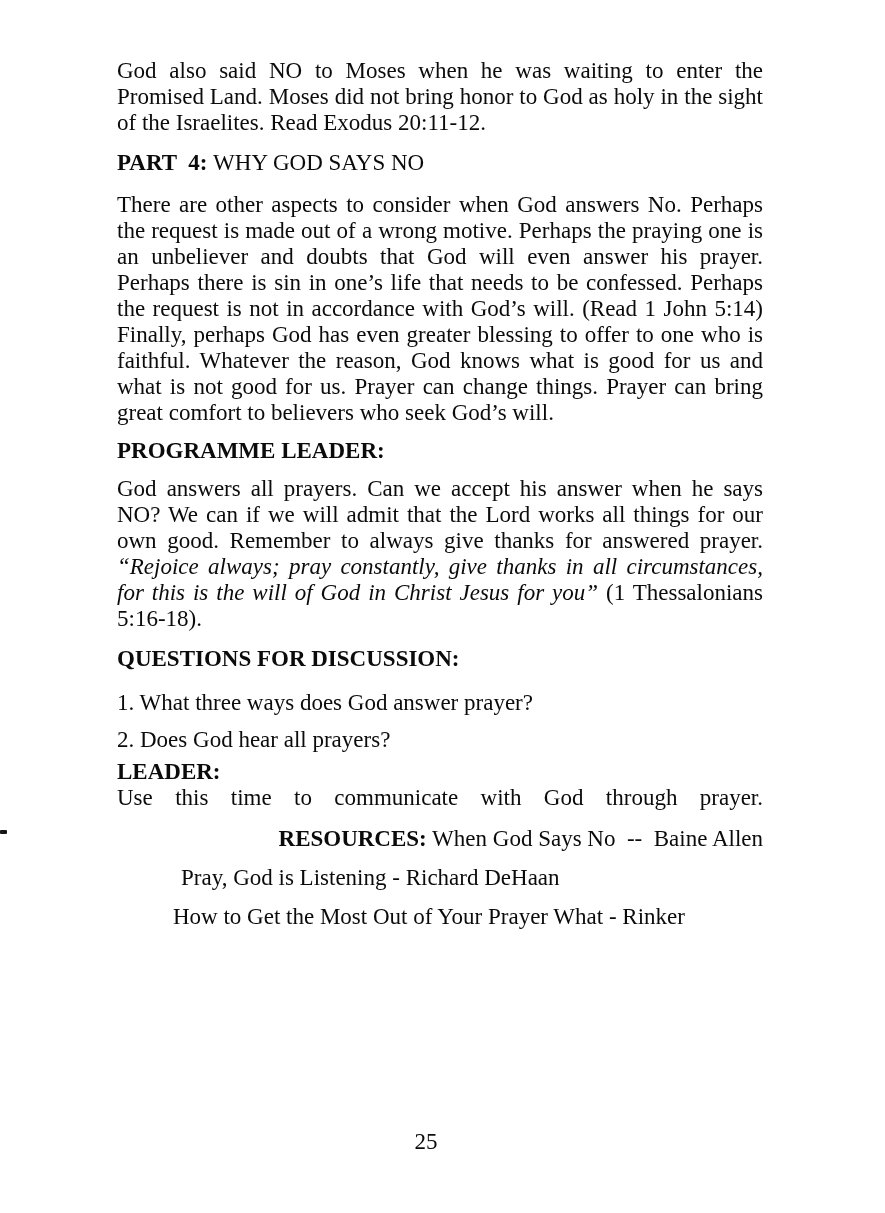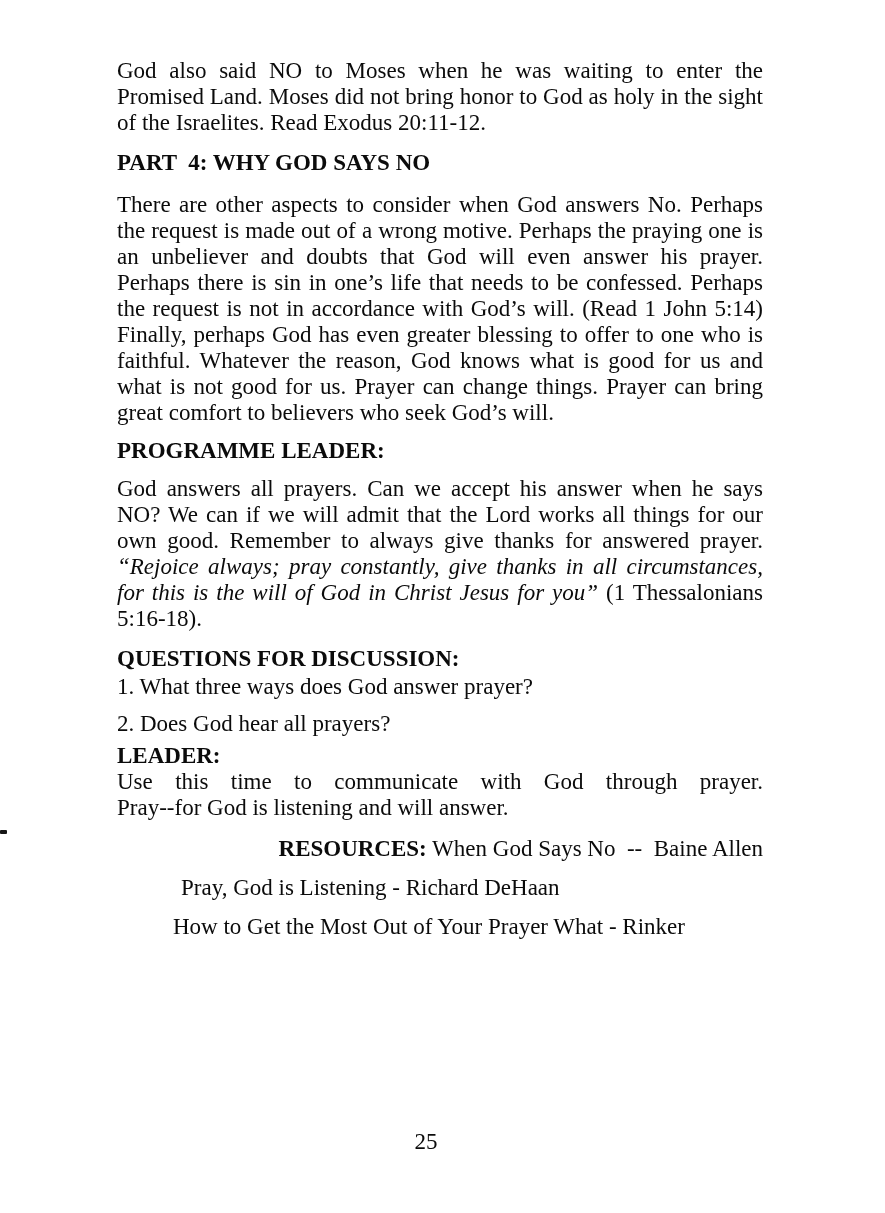--- a/index.html
+++ b/index.html
@@ -27,21 +27,21 @@
   .italic { font-style: italic; }
   .prewrap { white-space: pre-wrap; margin-top: 14px; }
   .jlast { text-align: justify; text-align-last: justify; }
 
   .part4-heading   { margin-top: 14px; }
   .part4-body      { margin-top: 16px; }
   .programme-head  { margin-top: 12px; }
   .programme-body  { margin-top: 12px; }
   .questions-head  { margin-top: 14px; }
   .q               { margin-top: 11px; }
-  .q-first         { margin-top: 2px; }
+  .q-first         { margin-top: 18px; }
   .prayer-head     { margin-top: 6px; }
   .resources-line  { margin-top: 15px; text-align: right; }
   .resource-indent-1 { margin-top: 13px; padding-left: 64px; }
   .resource-indent-2 { margin-top: 13px; padding-left: 56px; }
 
   .page-number {
     position: absolute;
     top: 1129px;
     left: 0;
     width: 852px;
@@ -60,36 +60,35 @@
   }
 </style>
 </head>
 <body>
 
 <div class="page">
   <main class="content">
 
     <p class="para">God also said NO to Moses when he was waiting to enter the Promised Land. Moses did not bring honor to God as holy in the sight of the Israelites. Read Exodus 20:11-12.</p>
 
-    <h2 class="heading part4-heading"><span class="bold prewrap">PART  4:</span> <span style="font-weight:bold">WHY GOD SAYS NO</span></h2>
+    <h2 class="heading part4-heading"><span class="bold prewrap">PART  4:</span> <span style="font-weight:normal">WHY GOD SAYS NO</span></h2>
 
     <p class="para part4-body">There are other aspects to consider when God answers No. Perhaps the request is made out of a wrong motive. Perhaps the praying one is an unbeliever and doubts that God will even answer his prayer. Perhaps there is sin in one’s life that needs to be confessed. Perhaps the request is not in accordance with God’s will. (Read 1 John 5:14) Finally, perhaps God has even greater blessing to offer to one who is faithful. Whatever the reason, God knows what is good for us and what is not good for us. Prayer can change things. Prayer can bring great comfort to believers who seek God’s will.</p>
 
     <h2 class="heading programme-head">PROGRAMME LEADER:</h2>
 
     <p class="para programme-body"><span>God answers all prayers. Can we accept his answer when he says NO? We can if we will admit that the Lord works all things for our own good. Remember to always give thanks for answered prayer. </span><span class="italic">“Rejoice always; pray constantly, give thanks in all circumstances, for this is the will of God in Christ Jesus for you”</span><span> (1 Thessalonians 5:16-18).</span></p>
 
     <h2 class="heading questions-head">QUESTIONS FOR DISCUSSION:</h2>
 
     <p class="para q q-first">1. What three ways does God answer prayer?</p>
     <p class="para q">2. Does God hear all prayers?</p>
 
     <h2 class="heading prayer-head">LEADER:</h2>
     <p class="jlast">Use this time to communicate with God through prayer.</p>
-    <p>Pray--for God is listening and will answer.</p>
 
     <p class="resources-line"><span class="bold">RESOURCES:</span><span class="prewrap"> When God Says No  --  Baine Allen</span></p>
 
     <p class="resource-indent-1">Pray, God is Listening - Richard DeHaan</p>
     <p class="resource-indent-2">How to Get the Most Out of Your Prayer What - Rinker</p>
 
   </main>
 
   <div class="page-number">25</div>
   <div class="scan-mark"></div>

